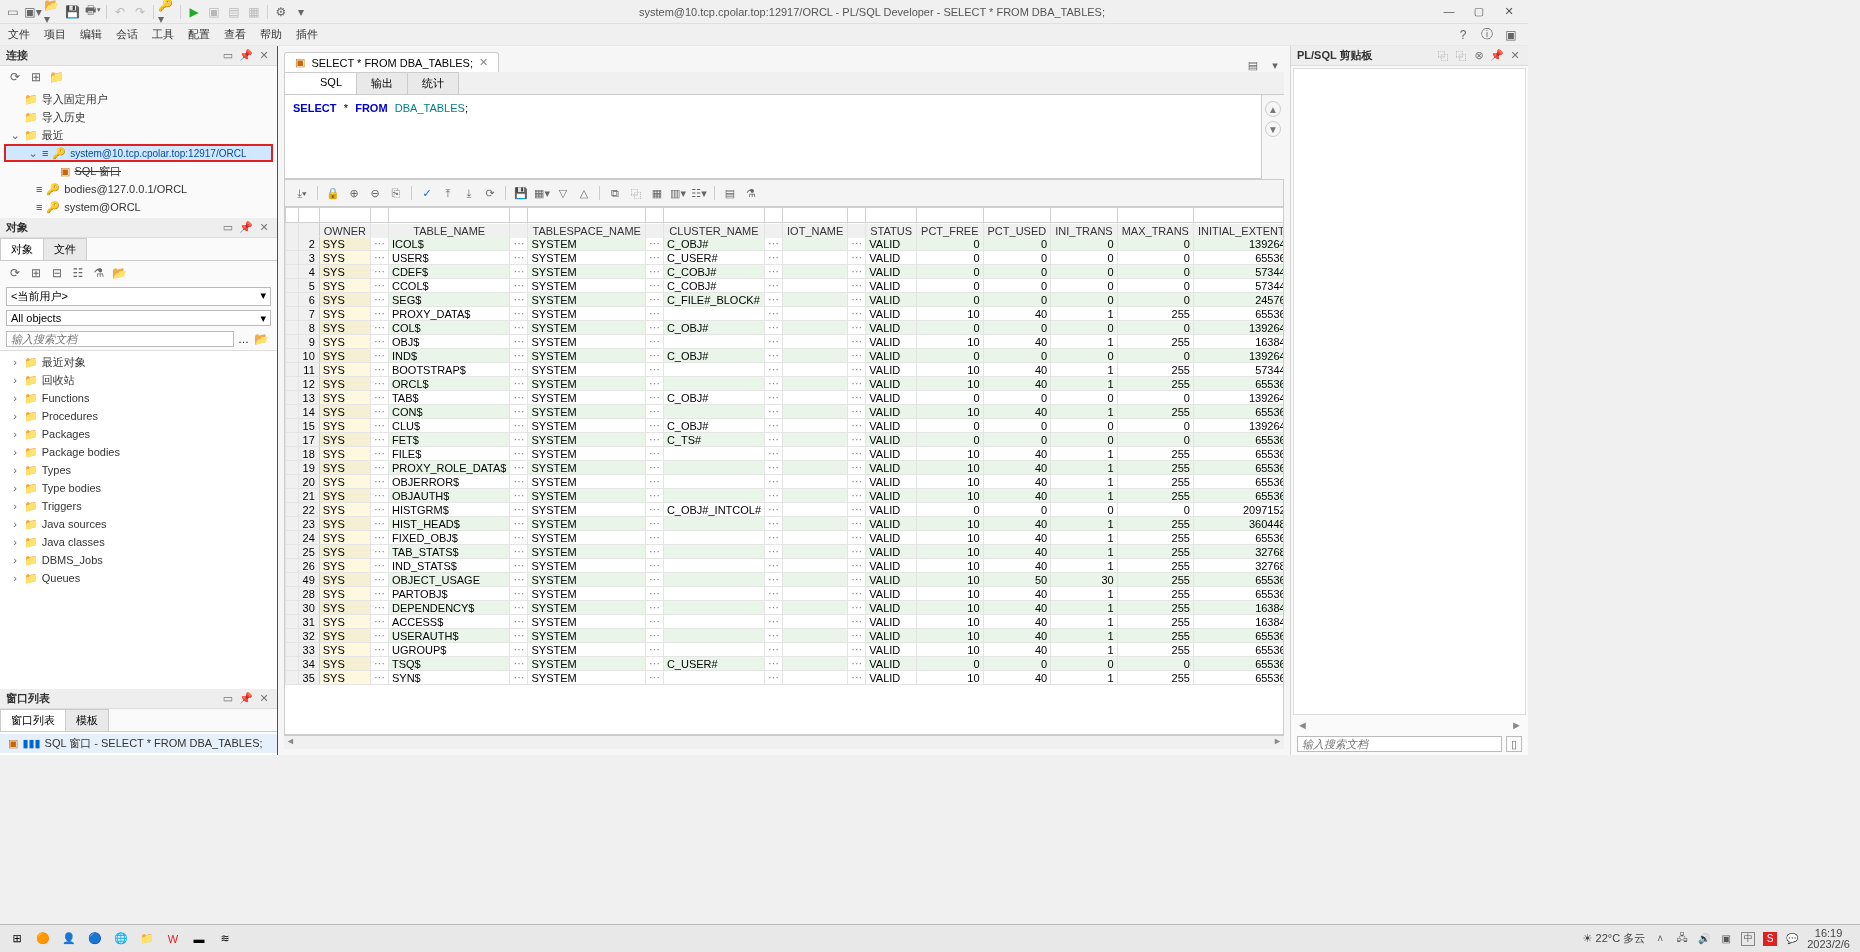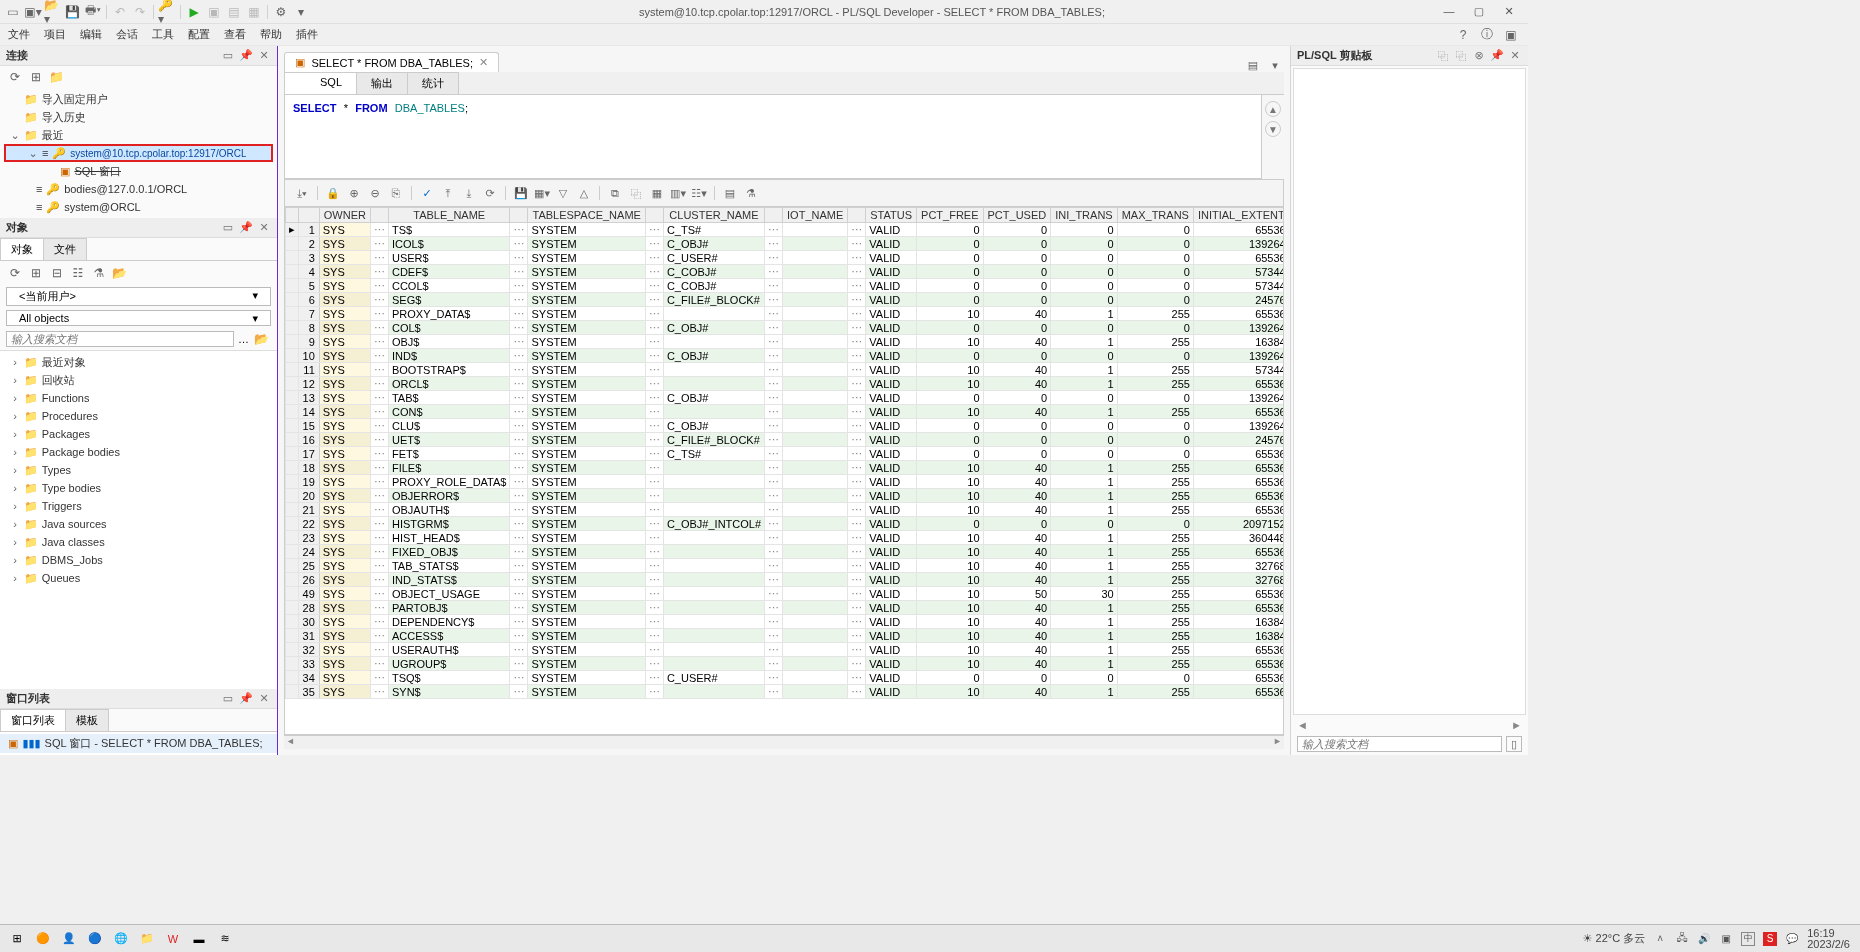--- a/index.html
+++ b/index.html
@@ -32,21 +32,21 @@
 .tree-item.sel { background: #cfe8ff; border: 2px solid #e02020; margin: 0 4px; padding:0 2px; }
 .tree-item.sel .lbl { color: #0a4aa0; font-size:10px; }
 .tree-item .lbl { white-space: nowrap; overflow: hidden; }
 
 .obj-panel { flex: 1; display: flex; flex-direction: column; min-height: 0; }
 .obj-tabs { display:flex; border-bottom:1px solid #ccc; }
 .obj-tab { padding: 3px 10px; background:#e9e9e9; border:1px solid #ccc; border-bottom:none; margin-right:-1px; cursor:pointer;}
 .obj-tab.active { background:#fff; }
 .obj-tbar { display:flex; gap:3px; padding:3px 6px; }
 .obj-select { margin: 2px 6px; }
-.obj-select select, .obj-select .sel-like { width:100%; border:1px solid #bbb; padding:1px 12px; background:#fff; font-size:11px; }
+.obj-select select, .obj-select .sel-like { width:100%; border:1px solid #bbb; padding:1px 4px; background:#fff; font-size:11px; }
 .obj-search { display:flex; padding:2px 6px; gap:4px; align-items:center; }
 .obj-search input { flex:1; border:1px solid #bbb; padding:1px 4px; font-style: italic; background:#fff;}
 .obj-tree { flex:1; overflow:auto; padding: 2px 0; background:#fff; border-top:1px solid #ddd;}
 .obj-tree .tree-item { padding-left: 10px; }
 
 .winlist { flex: 0 0 auto; }
 .winlist-body { background:#fff; padding:2px 0; }
 .wl-item { display:flex; align-items:center; gap:4px; padding:2px 8px; background:#e5f0fa; color:#333;}
 
 .center-col { flex: 1; display: flex; flex-direction: column; min-width: 0; background:#f6f6f6;}
@@ -66,21 +66,21 @@
 .editor .id { color:#008080; }
 .editor-side { width:22px; display:flex; flex-direction:column; gap:4px; align-items:center; padding-top:6px;}
 .editor-side .sbtn { width:16px;height:16px;border:1px solid #ccc;border-radius:8px;display:flex;align-items:center;justify-content:center;color:#777;font-size:10px;cursor:pointer;}
 
 .grid-tbar { display:flex; gap:3px; padding:4px 8px; align-items:center; background:#f4f4f4; margin:0 6px; border:1px solid #ccc; border-bottom:none;}
 .grid-tbar .gbtn { width:18px; height:18px; display:flex;align-items:center;justify-content:center; color:#666; cursor:pointer;}
 .grid-tbar .gsep { width:1px; height:14px; background:#ccc; margin:0 3px;}
 
 .grid-wrap { flex:1; margin:0 6px 6px 6px; border:1px solid #ccc; overflow:auto; background:#fff; min-height:0;}
 table.grid { border-collapse: collapse; font-size: 11px; }
-table.grid th { background:#f0f0f0; border:1px solid #d0d0d0; padding:1px 4px; font-weight:normal; color:#333; position:sticky; top:0;}
+table.grid th { background:#f0f0f0; border:1px solid #d0d0d0; padding:1px 4px; font-weight:normal; color:#333; position:sticky; top:16px;}
 table.grid td { border:1px solid #e4e4e4; padding:0 3px; height:14px; white-space:nowrap; }
 table.grid td.rownum { background:#f0f0f0; text-align:right; padding:0 4px; border-right:1px solid #ccc;}
 table.grid td.marker { background:#f0f0f0; width:14px; }
 table.grid tr:nth-child(even) td.data { background: #e9f5e9; }
 table.grid td.owner { background:#fff8e0 !important; }
 table.grid tr:nth-child(even) td.owner { background:#f5f0d4 !important; }
 table.grid td.dots { color:#888; text-align:center; width:14px;}
 table.grid td.num { text-align:right; }
 .grid-scroll-x { height:14px; background:#f0f0f0; border-top:1px solid #ccc; margin: -6px 6px 6px 6px; position:relative;}
 .grid-scroll-x::before { content:'◄'; position:absolute; left:2px; top:0; font-size:9px; color:#888;}
@@ -88,21 +88,21 @@
 
 .right-col { width: 238px; display:flex; flex-direction:column; border-left:1px solid #d5d5d5; background:#fafafa;}
 .clip-body { flex:1; background:#fff; margin:2px; border:1px solid #ddd;}
 .clip-search { padding:3px 6px; display:flex; align-items:center;}
 .clip-search input { flex:1; border:1px solid #bbb; padding:1px 4px; font-style:italic; color:#888;}
 .clip-search .sb { width:16px;height:16px;border:1px solid #bbb; margin-left:4px; display:flex;align-items:center;justify-content:center;color:#666;cursor:pointer;}
 
 .taskbar { position:fixed; bottom:0; left:0; right:0; height:28px; background:#e8e8e8; border-top:1px solid #bbb; display:flex; align-items:center; padding:0 4px;}
 .taskbar .tb-item { width:26px; height:22px; display:flex; align-items:center; justify-content:center; cursor:pointer;}
 .taskbar .tb-right { margin-left:auto; display:flex; align-items:center; gap:8px; padding-right:6px; color:#444;}
-.taskbar .clock { text-align:left; font-size:10px; line-height:11px;}
+.taskbar .clock { text-align:center; font-size:10px; line-height:11px;}
 .tray-ico { width:14px; height:14px; display:inline-flex; align-items:center; justify-content:center; font-size:10px; color:#555;}
 </style>
 </head>
 <body>
 
 <div class="titlebar">
   <div class="titlebar-left">
     <span class="tb-ico">▭</span>
     <span class="tb-ico">▣▾</span>
     <span class="tb-ico">📂▾</span>
@@ -689,40 +689,20 @@
               <td class="dots">⋯</td>
               <td class="data">VALID</td>
               <td class="data num">0</td>
               <td class="data num">0</td>
               <td class="data num">0</td>
               <td class="data num">0</td>
               <td class="data num">139264</td>
             </tr>
             <tr>
               <td class="marker"></td>
-              <td class="rownum">16</td>
-              <td class="data owner">SYS</td>
-              <td class="dots">⋯</td>
-              <td class="data">UET$</td>
-              <td class="dots">⋯</td>
-              <td class="data">SYSTEM</td>
-              <td class="dots">⋯</td>
-              <td class="data">C_FILE#_BLOCK#</td>
-              <td class="dots">⋯</td>
-              <td class="data"></td>
-              <td class="dots">⋯</td>
-              <td class="data">VALID</td>
-              <td class="data num">0</td>
-              <td class="data num">0</td>
-              <td class="data num">0</td>
-              <td class="data num">0</td>
-              <td class="data num">24576</td>
-            </tr>
-            <tr>
-              <td class="marker"></td>
               <td class="rownum">17</td>
               <td class="data owner">SYS</td>
               <td class="dots">⋯</td>
               <td class="data">FET$</td>
               <td class="dots">⋯</td>
               <td class="data">SYSTEM</td>
               <td class="dots">⋯</td>
               <td class="data">C_TS#</td>
               <td class="dots">⋯</td>
               <td class="data"></td>

